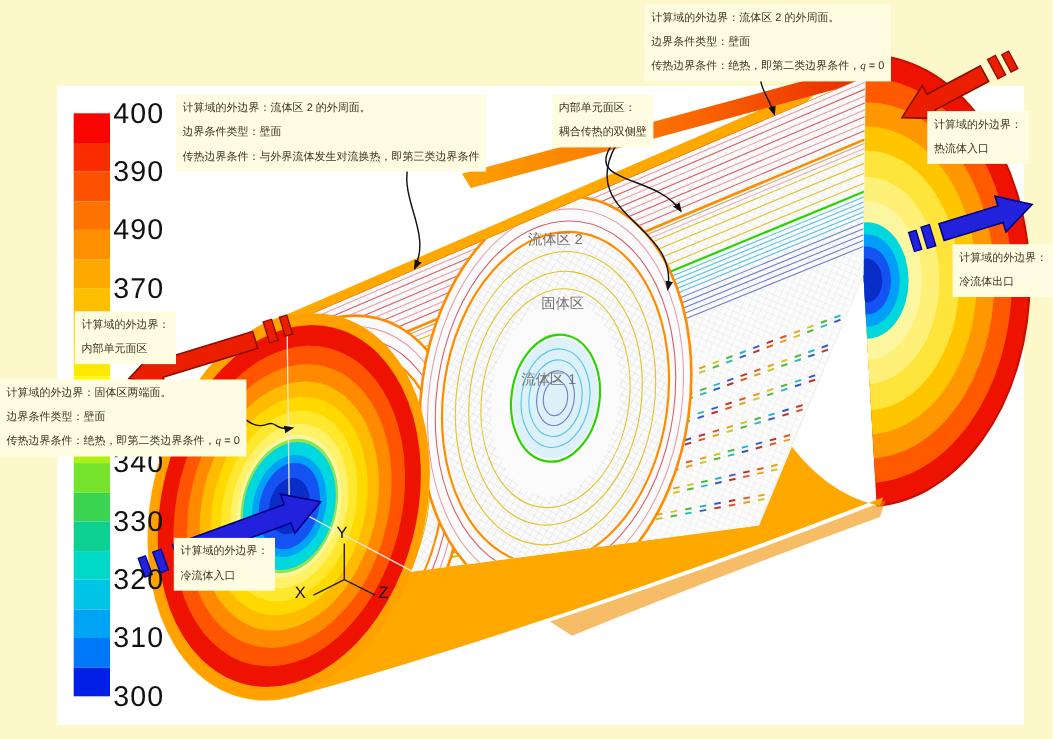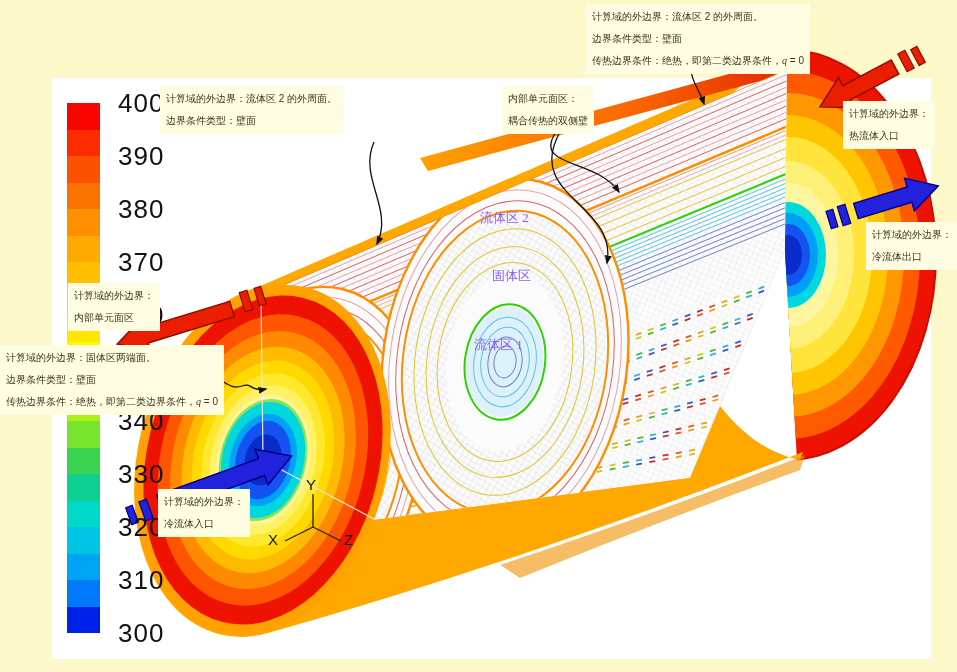--- a/index.html
+++ b/index.html
@@ -2,25 +2,25 @@
 <html><head>
 <meta charset="utf-8">
 <style>
   html,body{margin:0;padding:0;}
   #stage{position:relative;width:957px;height:672px;background:#FCF8CA;overflow:hidden;
          font-family:"Liberation Sans","DejaVu Sans",sans-serif;}
   #plot{position:absolute;left:52px;top:78px;width:879px;height:581px;background:#FFFFFF;}
   #model{position:absolute;left:0;top:0;z-index:2;}
   
   #cbar{position:absolute;left:67px;top:103px;width:33px;height:530px;display:flex;flex-direction:column;z-index:3;}
-  .cbtick{position:absolute;left:118px;z-index:3;font-size:26px;color:#111;transform:translateY(-50%);letter-spacing:1px;}
+  .cbtick{position:absolute;left:103px;z-index:3;font-size:26px;color:#111;transform:translateY(-50%);letter-spacing:1px;}
   
   .ann{position:absolute;z-index:5;background:#FFFDE1;padding:2px 6px;font-size:10px;line-height:22px;color:#3A3520;white-space:nowrap;}
   .ann .fvar{font-style:italic;font-family:"Liberation Serif",serif;}
-  .rlabel{position:absolute;z-index:4;font-size:13px;color:#8b5cf6;background:transparent;white-space:nowrap;font-family:Liberation Serif, serif;}
+  .rlabel{position:absolute;z-index:4;font-size:13px;color:#737373;background:transparent;white-space:nowrap;}
   .axlabel{position:absolute;z-index:4;font-size:15px;color:#111;}
 </style>
 </head>
 <body>
 
 <div id="stage">
   <div id="plot"></div>
 
   <div id="cbar">
       <div style="flex: 1 1 0%; background: rgb(250, 4, 0);"></div>
@@ -39,21 +39,21 @@
       <div style="flex: 1 1 0%; background: rgb(59, 212, 80);"></div>
       <div style="flex: 1 1 0%; background: rgb(14, 208, 144);"></div>
       <div style="flex: 1 1 0%; background: rgb(0, 216, 200);"></div>
       <div style="flex: 1 1 0%; background: rgb(0, 196, 230);"></div>
       <div style="flex: 1 1 0%; background: rgb(0, 164, 244);"></div>
       <div style="flex: 1 1 0%; background: rgb(0, 120, 250);"></div>
       <div style="flex: 1 1 0%; background: rgb(0, 32, 232);"></div>
     </div>
   <div class="cbtick" style="top:103px">400</div>
   <div class="cbtick" style="top:156px">390</div>
-  <div class="cbtick" style="top:209px">380</div>
+  <div class="cbtick" style="top:209px">490</div>
   <div class="cbtick" style="top:262px">370</div>
   <div class="cbtick" style="top:315px">360</div>
   <div class="cbtick" style="top:368px">350</div>
   <div class="cbtick" style="top:421px">340</div>
   <div class="cbtick" style="top:474px">330</div>
   <div class="cbtick" style="top:527px">320</div>
   <div class="cbtick" style="top:580px">310</div>
   <div class="cbtick" style="top:633px">300</div>
 
   <svg id="model" width="957" height="672" viewBox="0 0 957 672">
@@ -715,20 +715,21 @@
 
   <div class="ann" style="left:586px;top:4px">
     <div>计算域的外边界：流体区 2 的外周面。</div>
     <div>边界条件类型：壁面</div>
     <div><span>传热边界条件：绝热，即第二类边界条件，</span><span class="fvar">q</span><span> = 0</span></div>
   </div>
 
   <div class="ann" style="left:160px;top:86px">
     <div>计算域的外边界：流体区 2 的外周面。</div>
     <div>边界条件类型：壁面</div>
+    <div>传热边界条件：与外界流体发生对流换热，即第三类边界条件</div>
   </div>
 
   <div class="ann" style="left:502px;top:86px">
     <div>内部单元面区：</div>
     <div>耦合传热的双侧壁</div>
   </div>
 
   <div class="ann" style="left:843px;top:101px">
     <div>计算域的外边界：</div>
     <div>热流体入口</div>

